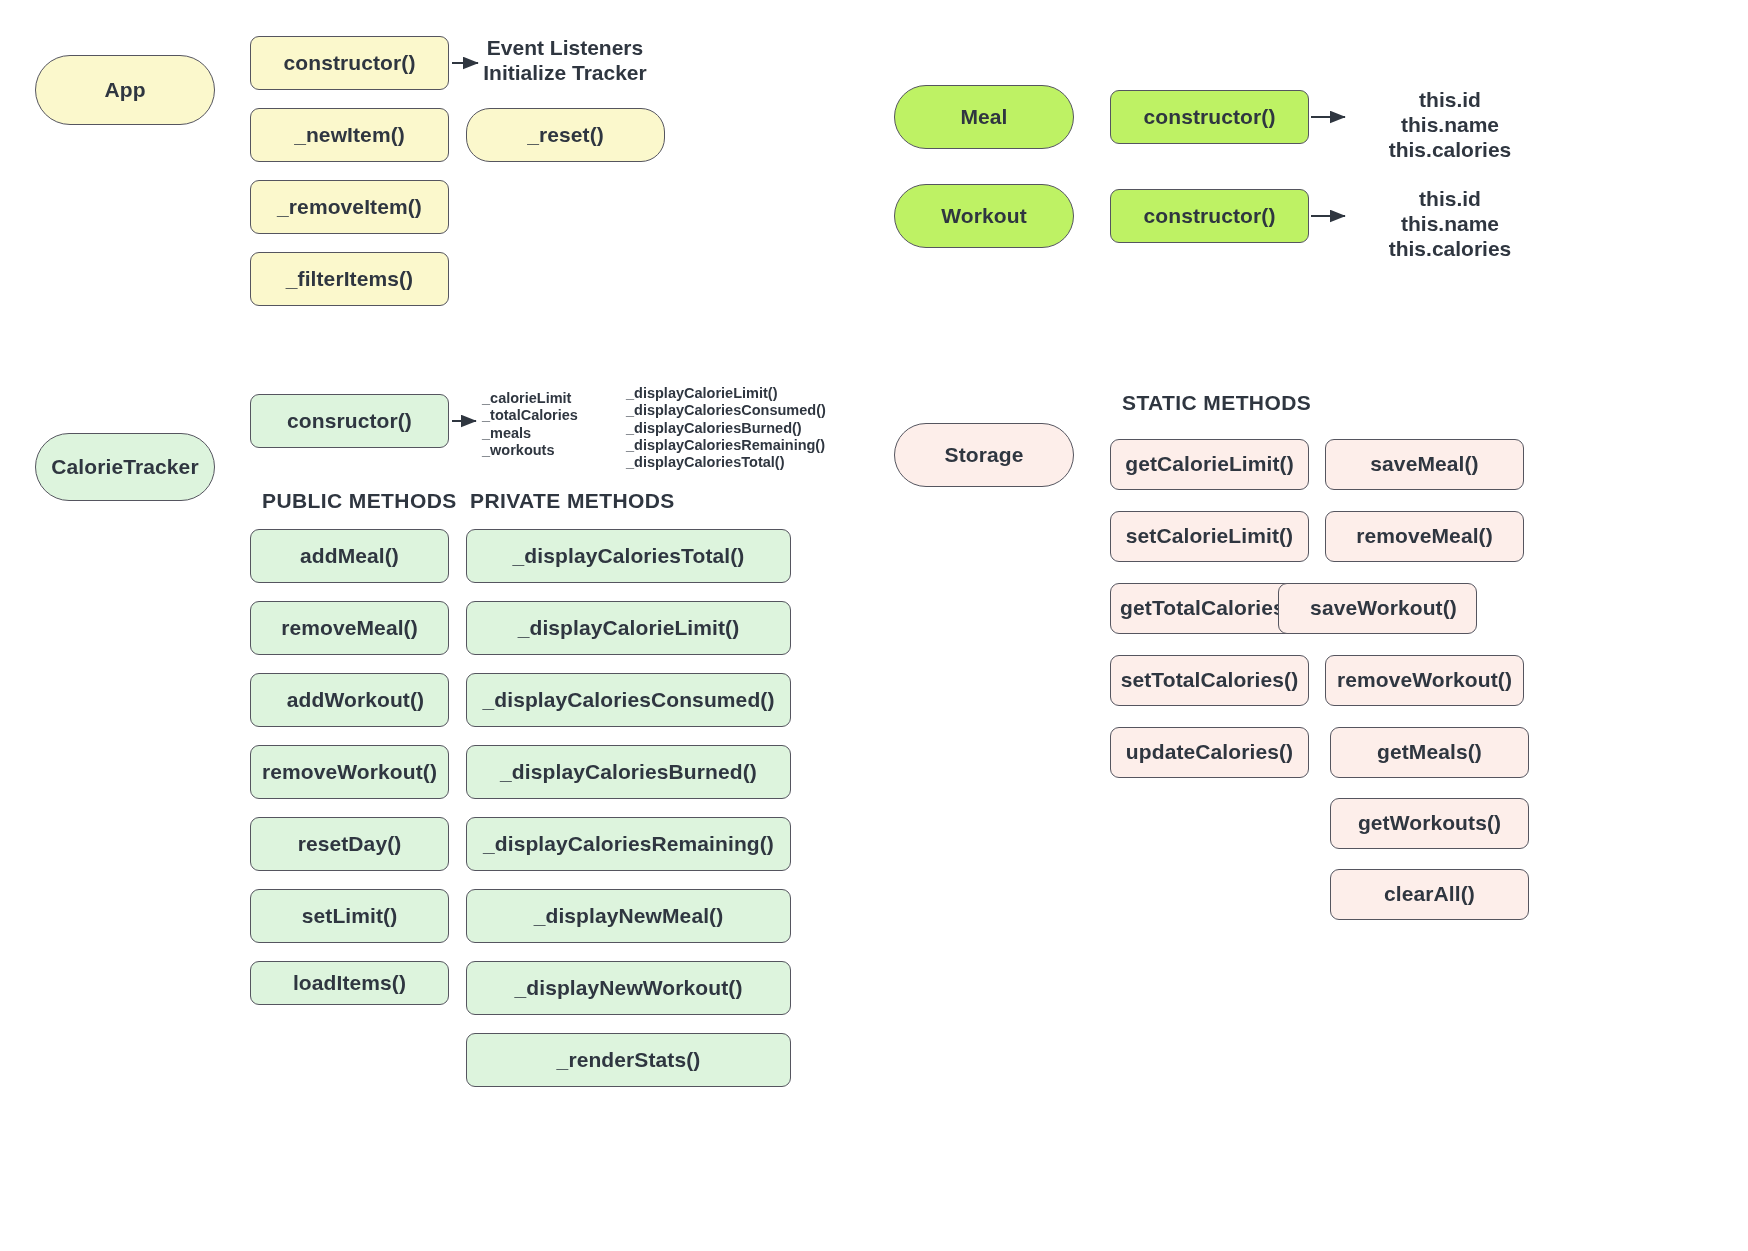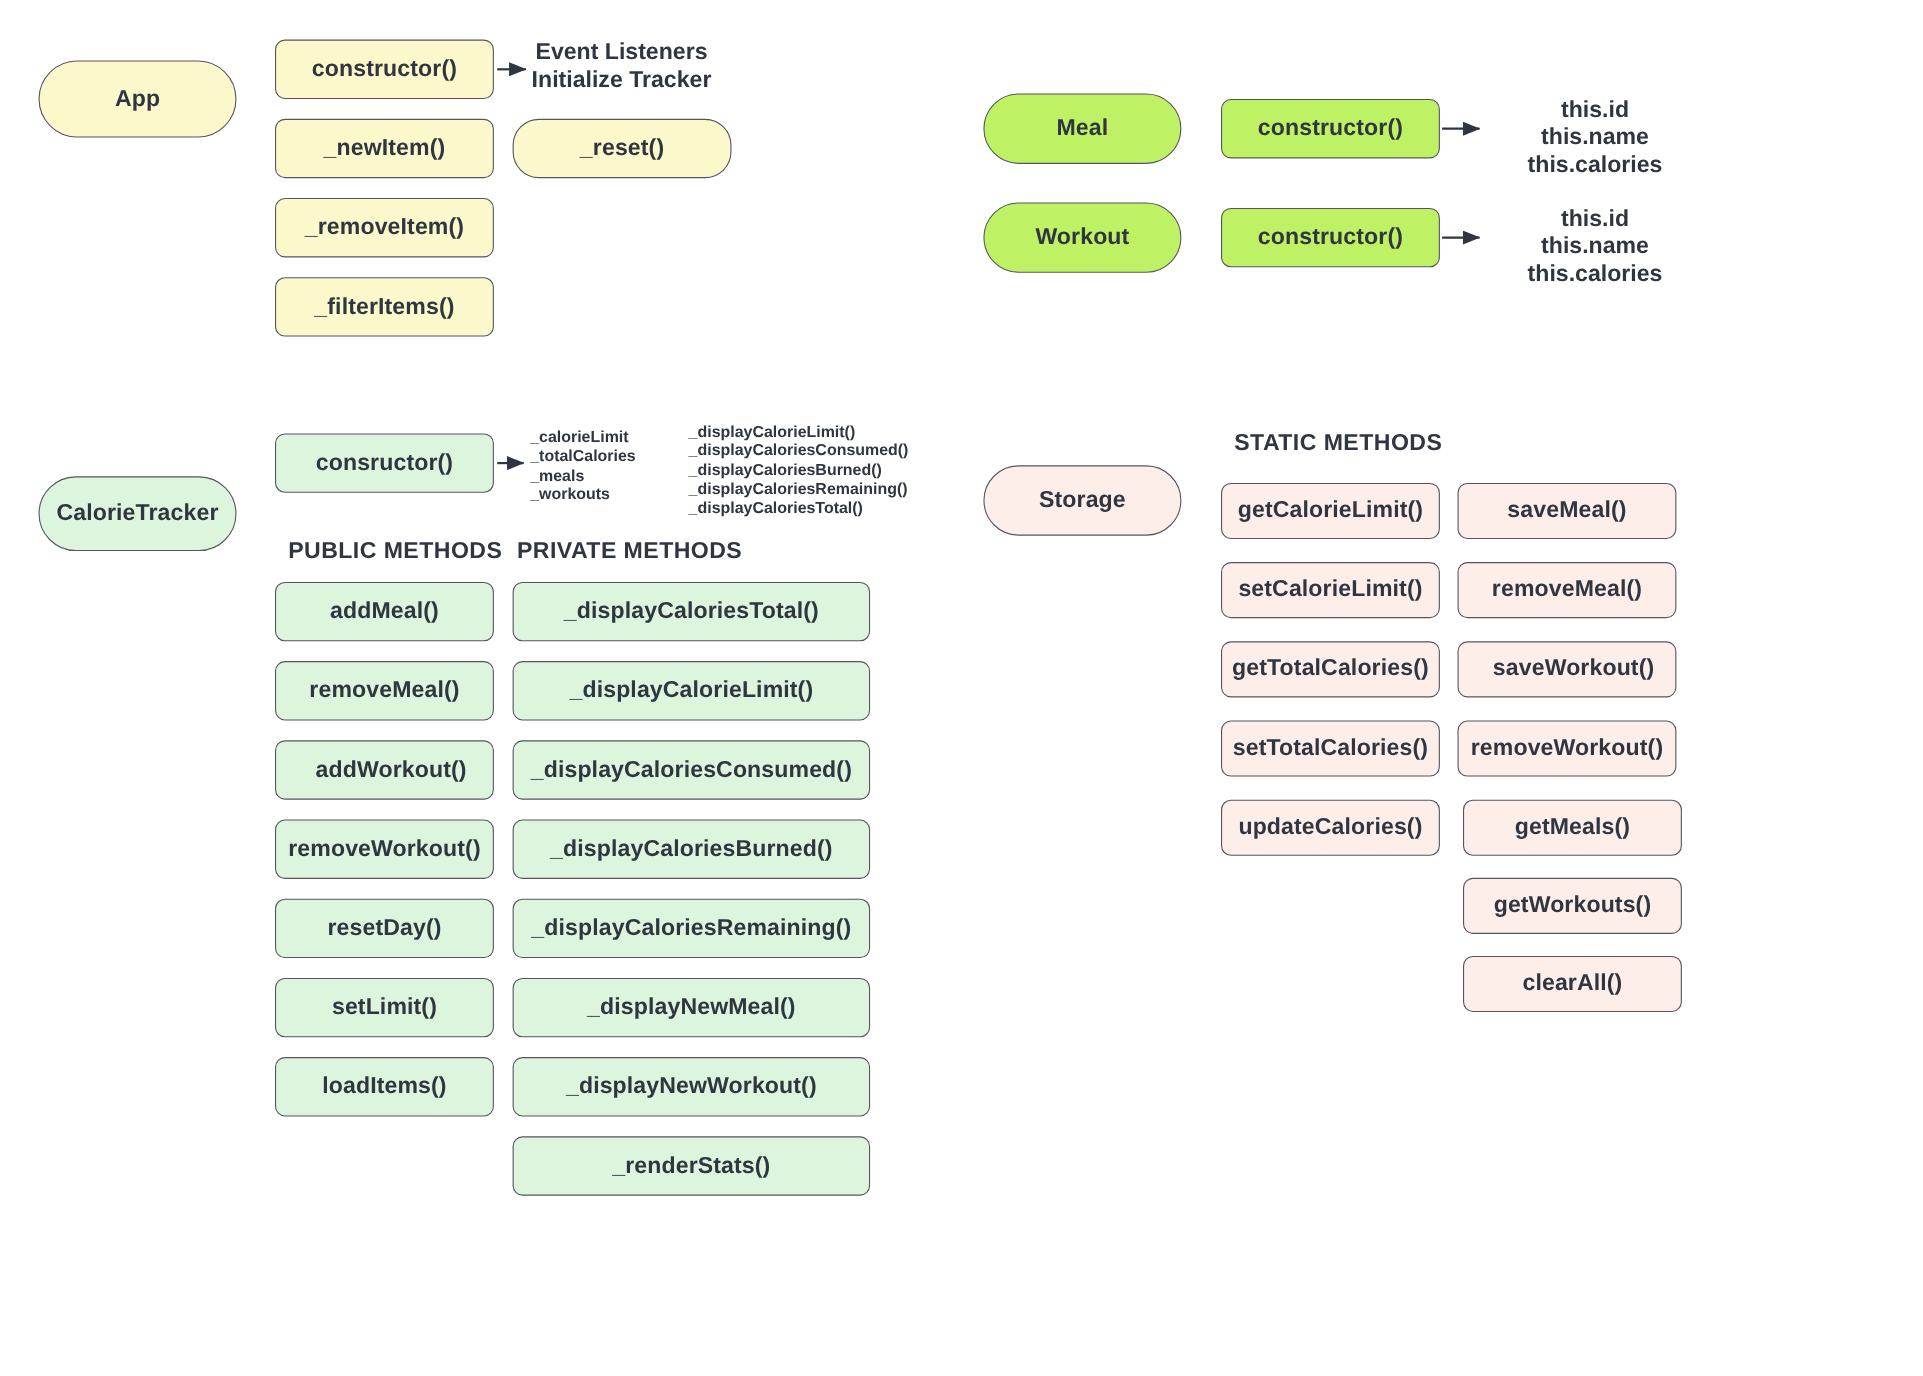--- a/index.html
+++ b/index.html
@@ -178,21 +178,21 @@
   </div>
   <div class="node box green" style="left:250px; top:745px; width:199px; height:54px;">
     <span>removeWorkout()</span>
   </div>
   <div class="node box green" style="left:250px; top:817px; width:199px; height:54px;">
     <span>resetDay()</span>
   </div>
   <div class="node box green" style="left:250px; top:889px; width:199px; height:54px;">
     <span>setLimit()</span>
   </div>
-  <div class="node box green" style="left:250px; top:961px; width:199px; height:54px;">
+  <div class="node box green" style="left:250px; top:961px; width:199px; height:44px;">
     <span>loadItems()</span>
   </div>
 
   <div class="node box green" style="left:466px; top:529px; width:325px; height:54px;">
     <span>_displayCaloriesTotal()</span>
   </div>
   <div class="node box green" style="left:466px; top:601px; width:325px; height:54px;">
     <span>_displayCalorieLimit()</span>
   </div>
   <div class="node box green" style="left:466px; top:673px; width:325px; height:54px;">
@@ -235,21 +235,21 @@
   <div class="node box pink" style="left:1110px; top:727px; width:199px; height:51px;">
     <span>updateCalories()</span>
   </div>
 
   <div class="node box pink" style="left:1325px; top:439px; width:199px; height:51px;">
     <span>saveMeal()</span>
   </div>
   <div class="node box pink" style="left:1325px; top:511px; width:199px; height:51px;">
     <span>removeMeal()</span>
   </div>
-  <div class="node box pink" style="left:1325px; top:583px; width:199px; height:51px;padding-left:12px;">
+  <div class="node box pink" style="left:1278px; top:583px; width:199px; height:51px;padding-left:12px;">
     <span>saveWorkout()</span>
   </div>
   <div class="node box pink" style="left:1325px; top:655px; width:199px; height:51px;">
     <span>removeWorkout()</span>
   </div>
   <div class="node box pink" style="left:1330px; top:727px; width:199px; height:51px;">
     <span>getMeals()</span>
   </div>
   <div class="node box pink" style="left:1330px; top:798px; width:199px; height:51px;">
     <span>getWorkouts()</span>

